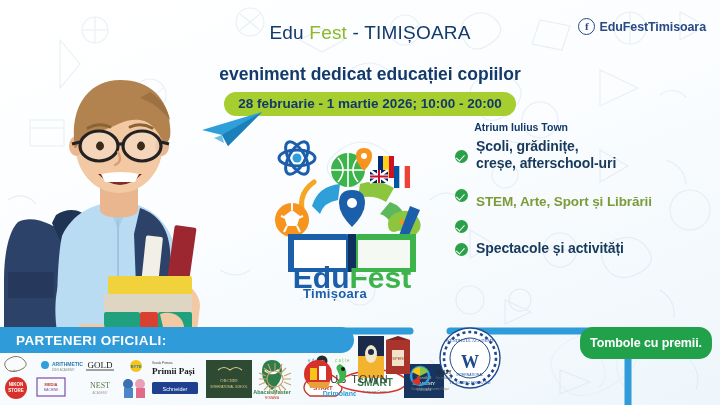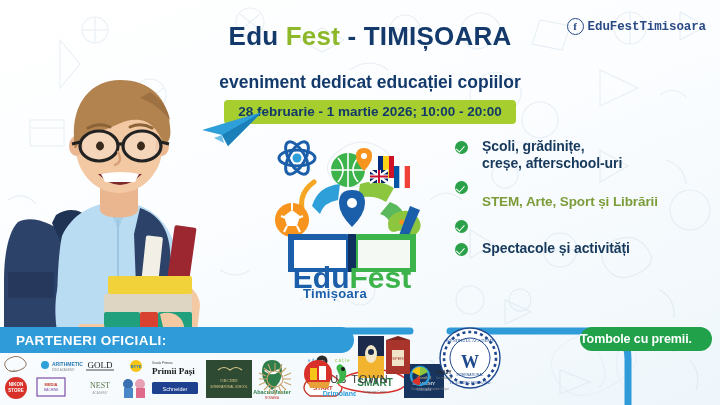--- a/index.html
+++ b/index.html
@@ -15,65 +15,65 @@
   
   .doodles{position:absolute;inset:0;opacity:.55;pointer-events:none;}
   .doodles svg{width:100%;height:100%;}
 
   
   .photo{position:absolute;left:0;top:40px;width:260px;height:300px;}
   .photo svg{width:100%;height:100%;}
 
   
   .title-wrap{position:absolute;left:160px;top:22px;width:420px;text-align:center;}
-  .title1{font-size:26px;font-weight:bold;color:#133a6b;letter-spacing:.2px;line-height:1.15;white-space:nowrap;}
+  .title1{font-size:19px;font-weight:normal;color:#133a6b;letter-spacing:.2px;line-height:1.15;white-space:nowrap;}
   .title1 .fest{color:#8cb829;}
   .title2{font-size:17.5px;font-weight:bold;color:#133a6b;line-height:1.2;margin-top:20px;white-space:nowrap;}
   .datepill{
     display:inline-block;margin-top:7px;background:#a6ce2e;color:#123a68;
-    font-size:13.5px;font-weight:bold;padding:4px 14px 5px;border-radius:4px;white-space:nowrap;
+    font-size:13.5px;font-weight:bold;padding:4px 14px 5px;border-radius:12px;white-space:nowrap;
   }
   .venue{font-size:10.5px;font-weight:bold;color:#133a6b;margin-top:5px;text-align:right;padding-right:12px;}
 
   
   .fb{position:absolute;right:14px;top:18px;display:flex;align-items:center;gap:4px;}
   .fb-ico{width:15px;height:15px;border:1.6px solid #2a4a85;border-radius:50%;
     color:#2a4a85;font-size:11px;font-weight:bold;display:flex;align-items:center;justify-content:center;
     font-family:"Liberation Serif",serif;line-height:1;}
-  .fb-txt{font-size:12.5px;color:#2a4a85;font-weight:600;letter-spacing:-.1px;font-family:Liberation Mono, monospace;}
+  .fb-txt{font-size:12.5px;color:#2a4a85;font-weight:600;letter-spacing:-.1px;}
 
   
   .plane{position:absolute;left:198px;top:108px;width:70px;height:40px;}
 
   
   .logo{position:absolute;left:252px;top:130px;width:200px;height:165px;}
   .logo svg{width:100%;height:100%;}
 
   
   .bullets{position:absolute;left:455px;top:138px;width:258px;}
-  .bullet{display:flex;align-items:flex-start;gap:14px;margin-bottom:7px;}
+  .bullet{display:flex;align-items:center;gap:8px;margin-bottom:7px;}
   .chk{flex:0 0 auto;width:13px;height:13px;border-radius:50%;background:#2aa148;
     position:relative;margin-top:3px;}
   .chk::after{content:"";position:absolute;left:3.4px;top:3px;width:4px;height:6.5px;
     border:solid #fff;border-width:0 1.8px 1.8px 0;transform:rotate(42deg);}
   .btxt{font-size:14px;font-weight:600;line-height:1.18;color:#16395c;letter-spacing:-.1px;}
   .btxt.olive{color:#7c9c3a;font-weight:600;}
   .btxt.sm{font-size:13.5px;}
 
   
   .pbar{position:absolute;left:-16px;top:327px;width:370px;height:26px;background:#2f9bd8;
     border-radius:13px;display:flex;align-items:center;}
   .pbar-txt{color:#fff;font-size:13.5px;font-weight:bold;letter-spacing:.4px;padding-left:32px;}
 
   
   .connector{position:absolute;left:330px;top:318px;width:390px;height:90px;pointer-events:none;}
 
   
-  .tombola{position:absolute;left:580px;top:327px;width:132px;height:24px;background:#21a14a;
-    border-radius:13px;display:flex;align-items:center;}
+  .tombola{position:absolute;left:580px;top:327px;width:132px;height:32px;background:#21a14a;
+    border-radius:13px;display:flex;align-items:center;justify-content:center;}
   .tombola span{color:#fff;font-size:12.5px;font-weight:600;letter-spacing:-.1px;}
 
   
   .logos{position:absolute;left:0;top:352px;width:450px;height:53px;}
   .logos svg{width:100%;height:100%;}
   .iulius{position:absolute;left:250px;top:355px;width:140px;height:45px;}
   .wendhull{position:absolute;left:438px;top:326px;width:64px;height:64px;}
   .flaglogo{position:absolute;left:358px;top:336px;width:52px;height:42px;}
 </style>
 </head>
@@ -205,20 +205,21 @@
     <span class="fb-txt">EduFestTimisoara</span>
   </div>
 
   <div class="title-wrap">
     <div class="title1">
       <span>Edu</span>
       <span class="fest">Fest</span><span> - TIMIȘOARA</span>
     </div>
     <div class="title2">eveniment dedicat educației copiilor</div>
     <div class="datepill">28 februarie - 1 martie 2026; 10:00 - 20:00</div>
+    <div class="venue">Atrium Iulius Town</div>
   </div>
 
   <div class="plane">
     <svg viewBox="0 0 70 40" xmlns="http://www.w3.org/2000/svg">
       <path d="M4 22L64 4 30 38 24 27z" fill="#2e9fd9"></path>
       <path d="M24 27L64 4 30 38z" fill="#1b7fba"></path>
       <path d="M16 30l8 -3 2 8z" fill="#6fc0e6"></path>
     </svg>
   </div>
 

